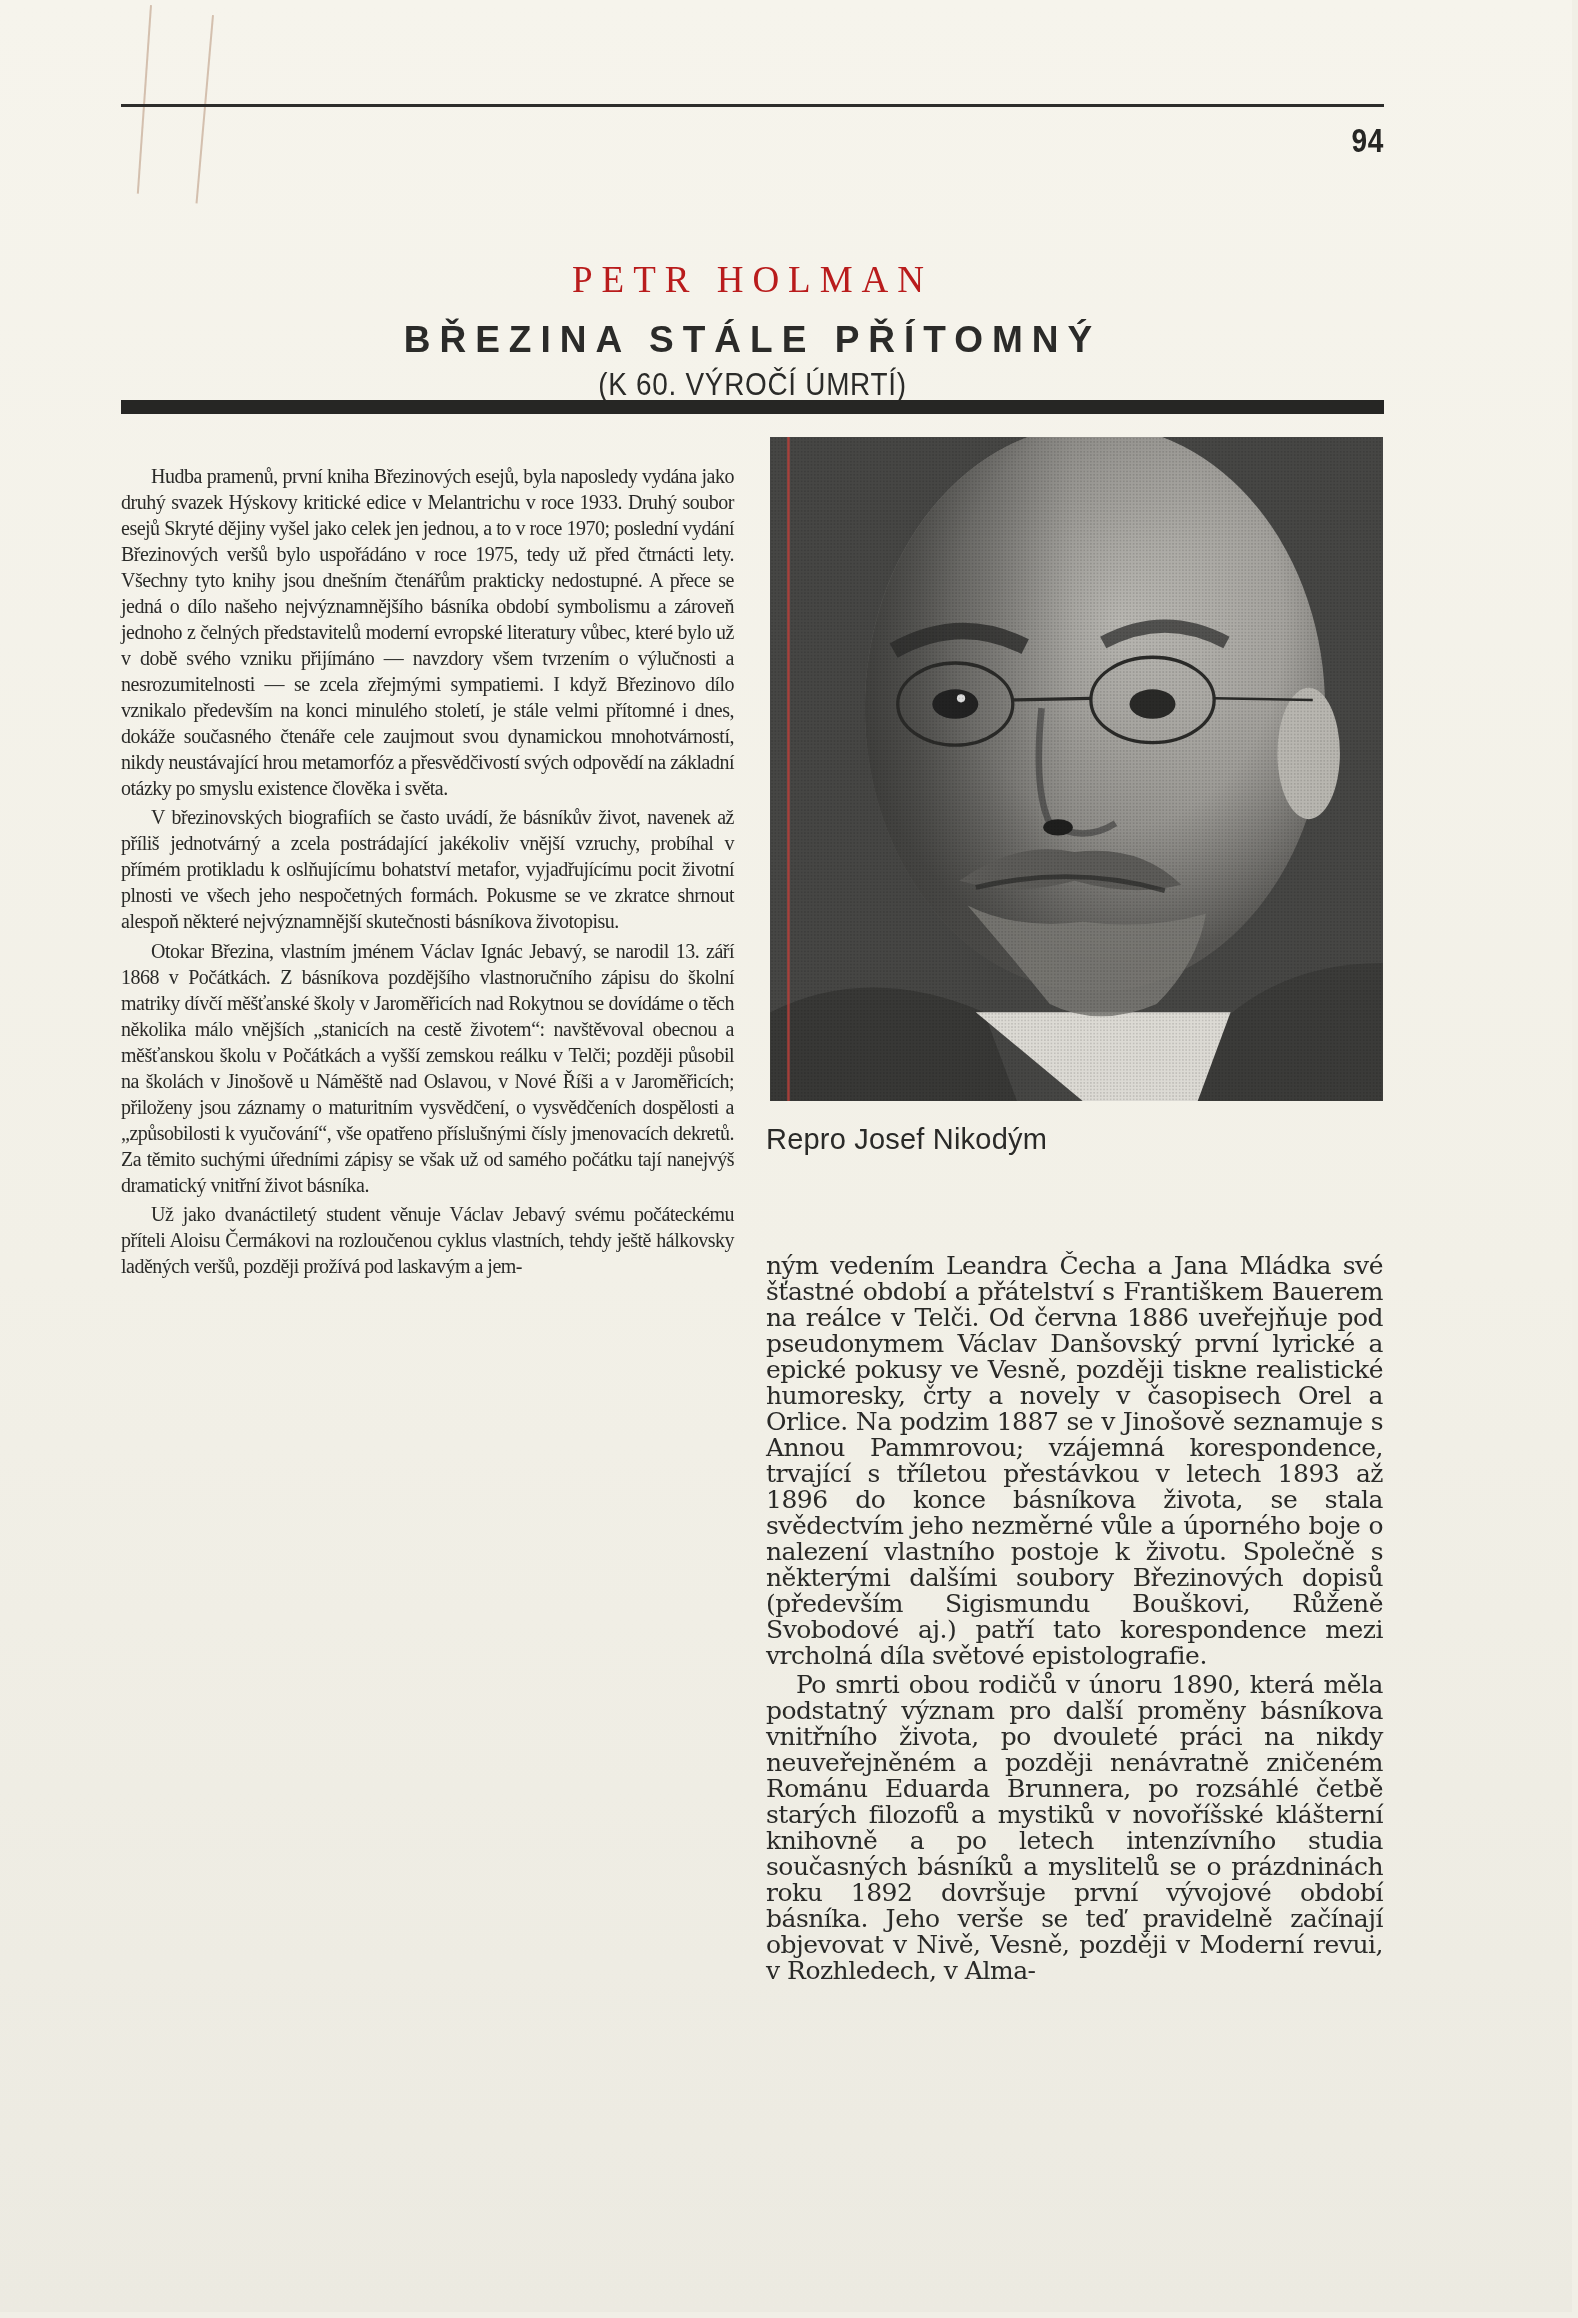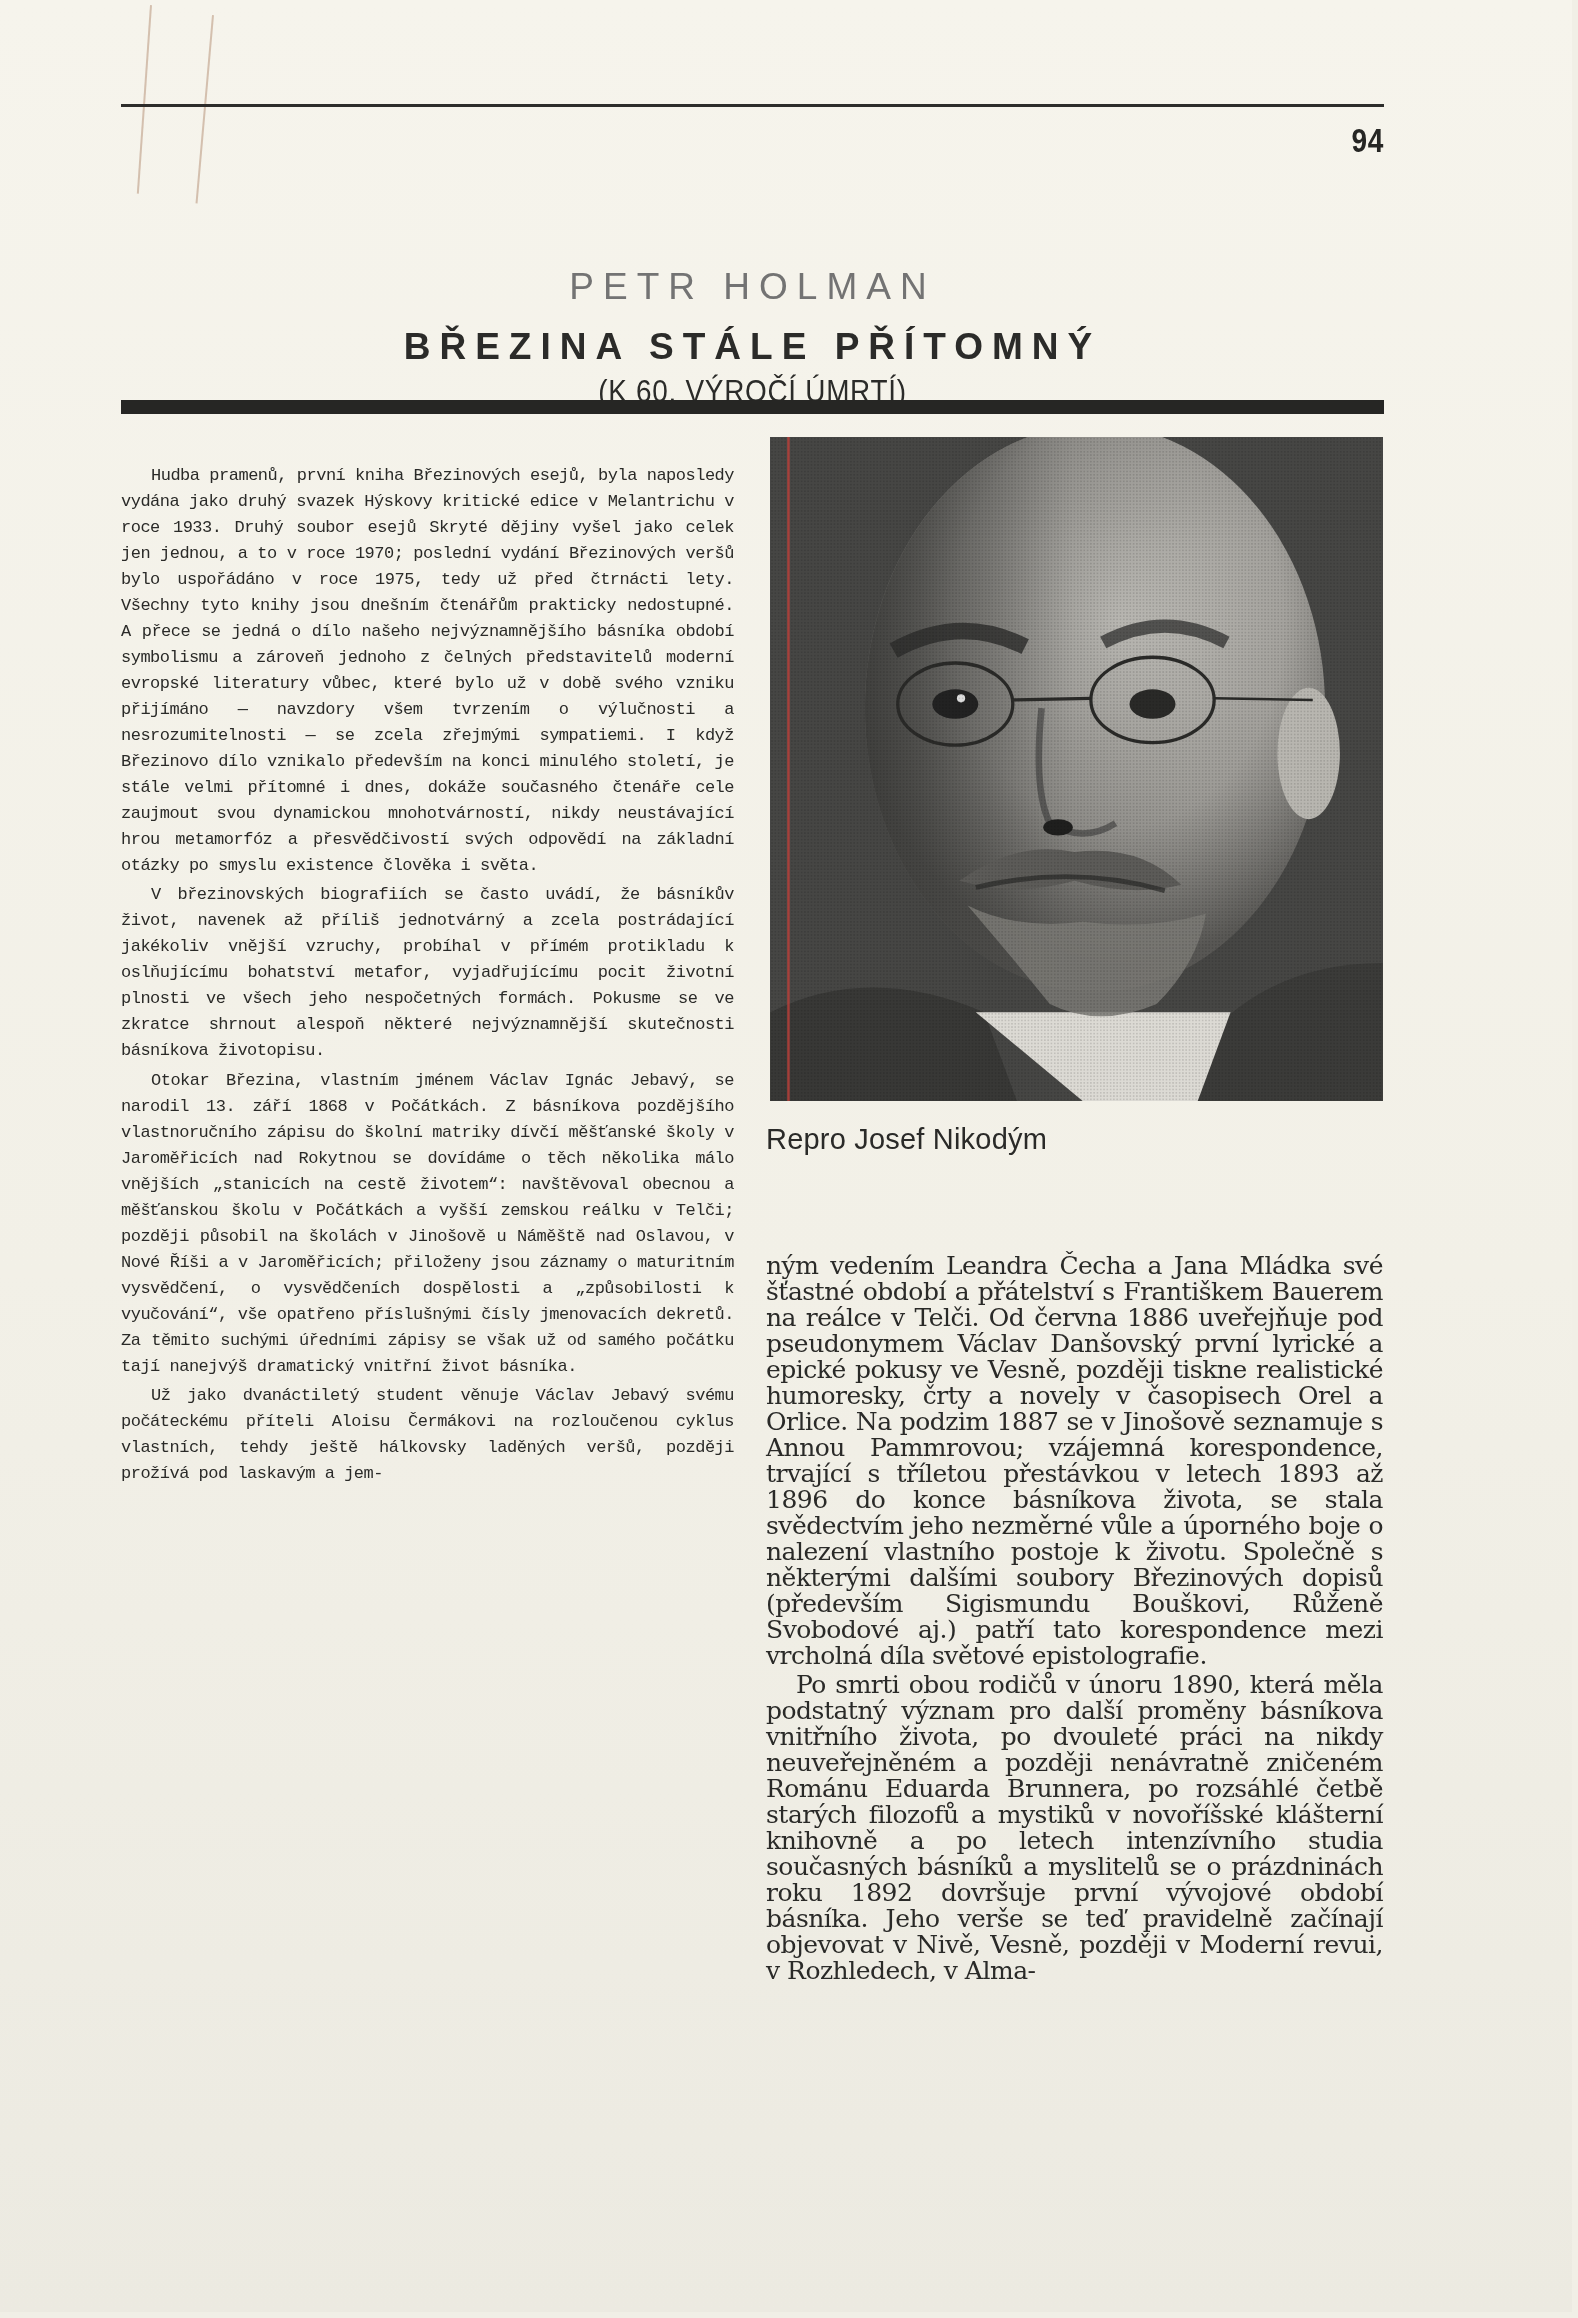--- a/index.html
+++ b/index.html
@@ -16,28 +16,28 @@
   }
   .scratch { position: absolute; width: 1.6px; background: rgba(150,95,60,0.35); transform-origin: top left; }
   .rule-top { position: absolute; left: 121px; top: 104px; width: 1263px; height: 3.3px; background: #2d2d2b; }
   .page-number {
     position: absolute; left: 1335px; top: 122px; width: 49px; text-align: right;
     font-family: "Liberation Sans", sans-serif; font-weight: bold; font-size: 33px;
     transform: scaleX(0.85); transform-origin: right top; color: #262624; letter-spacing: 0.8px;
   }
   .header { position: absolute; left: 121px; top: 247px; width: 1263px; text-align: center;
     font-family: "Liberation Sans", sans-serif; }
-  .author { font-size: 37px; letter-spacing: 9px; color: #737373; line-height: 48px; margin-top: 16px; }
+  .author { font-size: 37px; letter-spacing: 9px; color: #b91c1c; line-height: 48px; margin-top: 9px; font-family: Liberation Serif, serif; }
   .title { font-size: 37px; font-weight: bold; letter-spacing: 9px; color: #2b2b29; line-height: 48px; margin-top: 12px; }
   .subtitle { font-size: 31px; color: #2b2b29; line-height: 41px; letter-spacing: 0.8px; transform: scaleX(0.9); }
   .rule-title { position: absolute; left: 121px; top: 400px; width: 1263px; height: 14px; background: #262624; }
   .col-left {
     position: absolute; left: 121px; top: 463px; width: 613px;
-    font-size: 17px; line-height: 26px; text-align: justify;
-    font-family: Liberation Mono, monospace; letter-spacing: -0.5px;
+    font-size: 20px; line-height: 26px; text-align: justify;
+    font-family: Liberation Serif, serif; letter-spacing: -0.5px;
   }
   .col-right {
     position: absolute; left: 766px; top: 1253px; width: 617px;
     font-size: 25px; line-height: 26px; text-align: justify;
     font-family: "DejaVu Serif", serif; letter-spacing: -0.5px;
   }
   .para { margin: 0 0 3.3px 0; text-indent: 30px; }
   .para.cont { text-indent: 0; }
   .photo {
     position: absolute; left: 770px; top: 437px; width: 613px; height: 664px;

